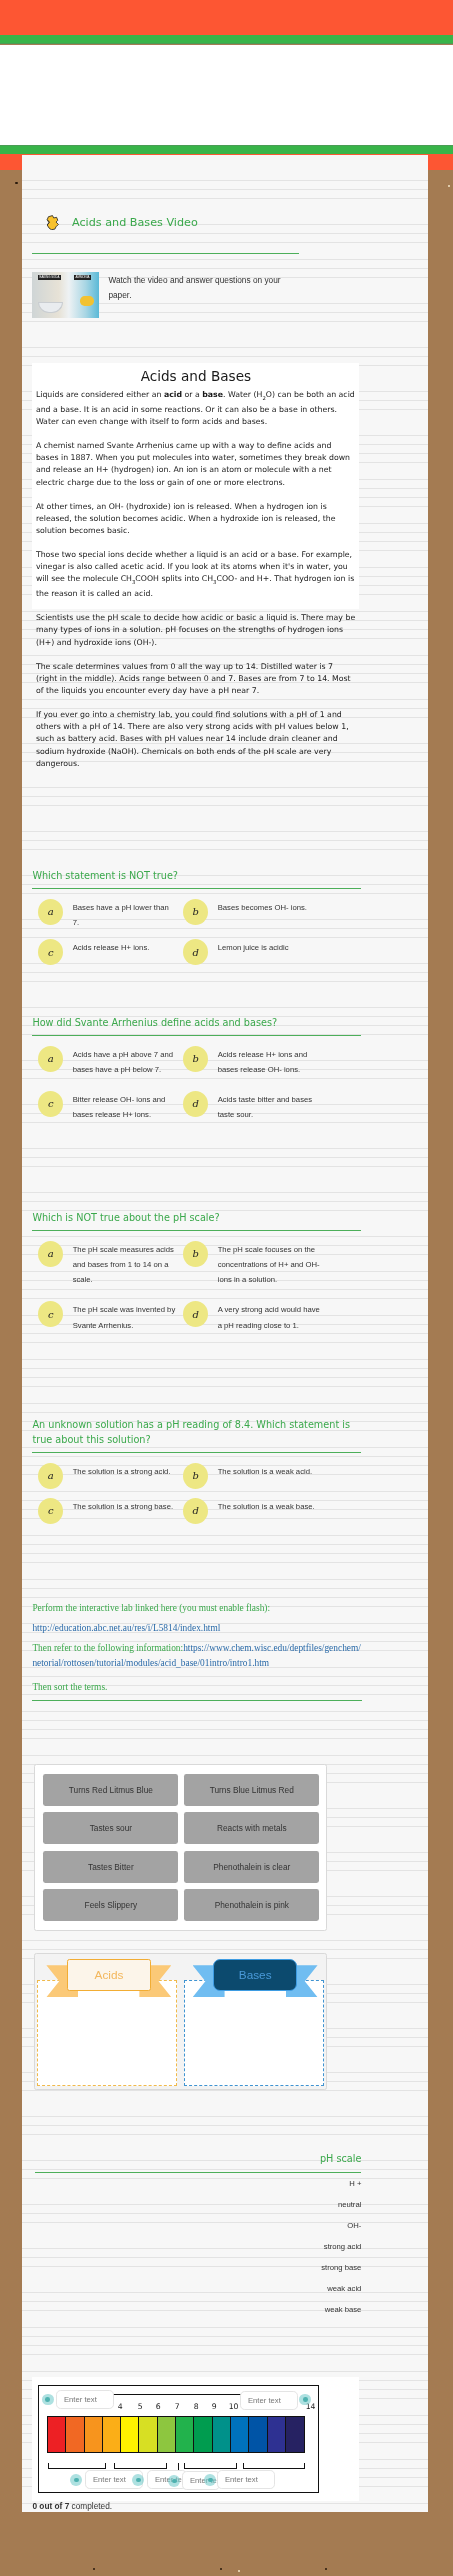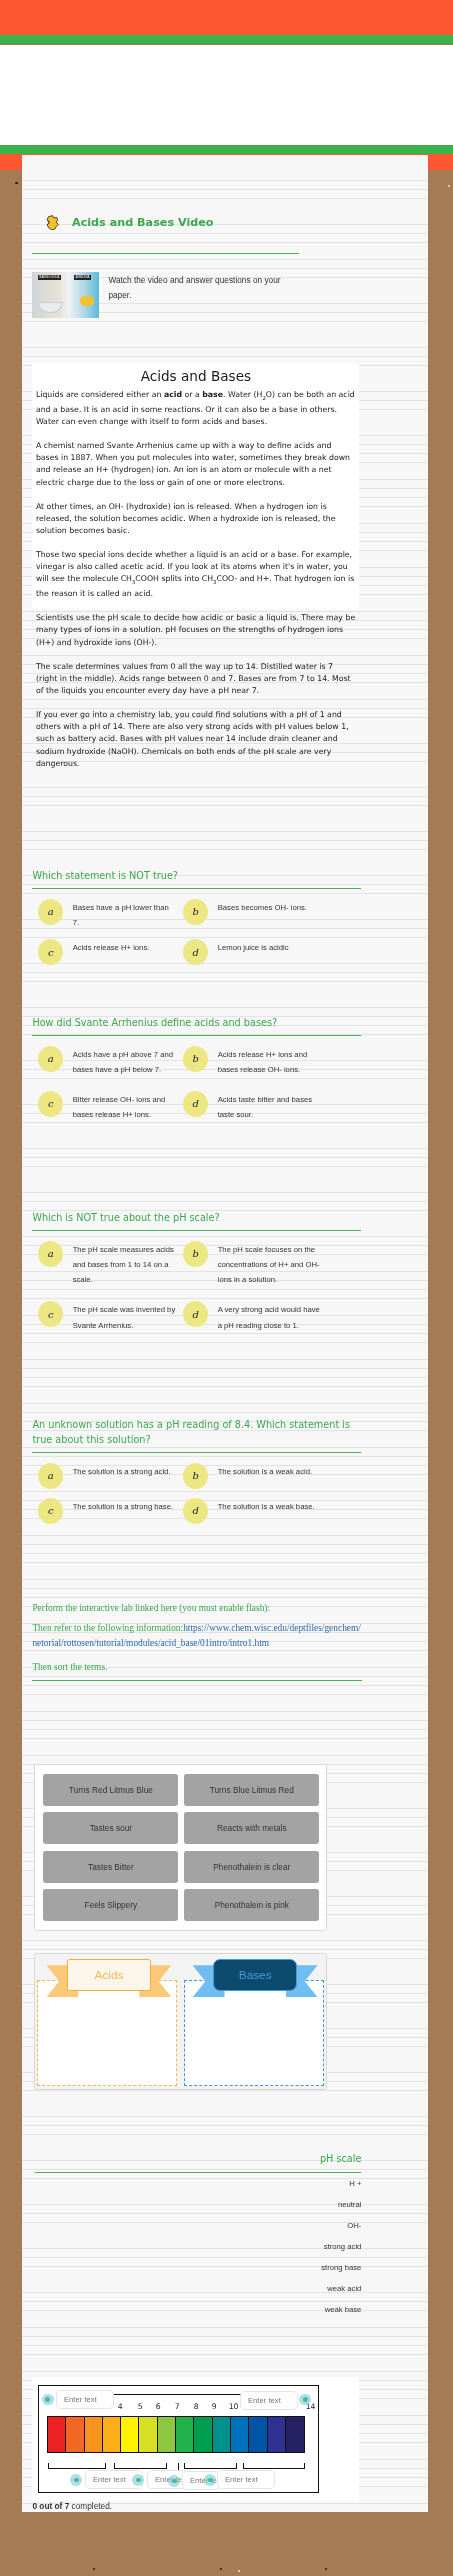--- a/index.html
+++ b/index.html
@@ -26,21 +26,21 @@
     background-image: repeating-linear-gradient(to bottom, transparent 0px, transparent 7.7px, #e3e3e3 7.7px, #e3e3e3 8.3px, transparent 8.3px, transparent 8.8px);
   }
 
   .sec-title {
     font-family: "DejaVu Sans", sans-serif;
     color: #3aa84b; font-size: 11.2px; line-height: 15.3px;
   }
   .rule { height: 0.6px; background: #4caf5a; }
 
   
-  .video-head { position: absolute; left: 23.6px; top: 59px; display: flex; align-items: center; font-weight: bold; }
+  .video-head { position: absolute; left: 23.6px; top: 59px; display: flex; align-items: center; }
   .puzzle-icon { width: 13px; height: 15.3px; margin-right: 13px; }
   .video-thumb {
     position: absolute; left: 23.6px; top: 272px; width: 67px; height: 46px;
     background: linear-gradient(90deg, #cfd5d6 0%, #e7e2d6 40%, #eef2f4 55%, #a8d6e4 80%, #5ab9d7 100%);
     overflow: hidden;
   }
   .thumb-tag { position: absolute; top: 2.9px; background: #222; color: #fff; font-size: 2.9px; padding: 0.6px 1.2px; font-family: "Liberation Sans", sans-serif; }
   .thumb-glove { position: absolute; right: 5.9px; bottom: 11.8px; width: 14px; height: 10.6px; background: #f2c231; border-radius: 4.7px; }
   .thumb-bowl { position: absolute; left: 5.9px; bottom: 4.7px; width: 25px; height: 11.8px; background: #e9ecef; border-radius: 0 0 11.8px 11.8px; border: 0.6px solid #c9cdd1; }
   .video-desc { position: absolute; left: 99px; top: 273px; width: 195px; font-size: 8.3px; line-height: 15.3px; color: #333; }
@@ -273,20 +273,21 @@
         </div>
       <div class="q-option">
           <span class="q-letter">d</span>
           <span class="q-text">The solution is a weak base.</span>
         </div>
     </div>
   </div>
 
   <div class="lab" style="top:1446px">
     <p class="lab-green">Perform the interactive lab linked here (you must enable flash):</p>
+    <p class="lab-link">http://education.abc.net.au/res/i/L5814/index.html</p>
     <p class="lab-green"><span>Then refer to the following information:</span><span class="lab-link">https://www.chem.wisc.edu/deptfiles/genchem/netorial/rottosen/tutorial/modules/acid_base/01intro/intro1.htm</span></p>
     <p class="lab-green" style="margin-top:8.3px">Then sort the terms.</p>
     <div class="rule"></div>
   </div>
 
   <div class="sort-cards" style="top:1609px">
     <div class="sort-card">Turns Red Litmus Blue</div>
     <div class="sort-card">Turns Blue Litmus Red</div>
     <div class="sort-card">Tastes sour</div>
     <div class="sort-card">Reacts with metals</div>

